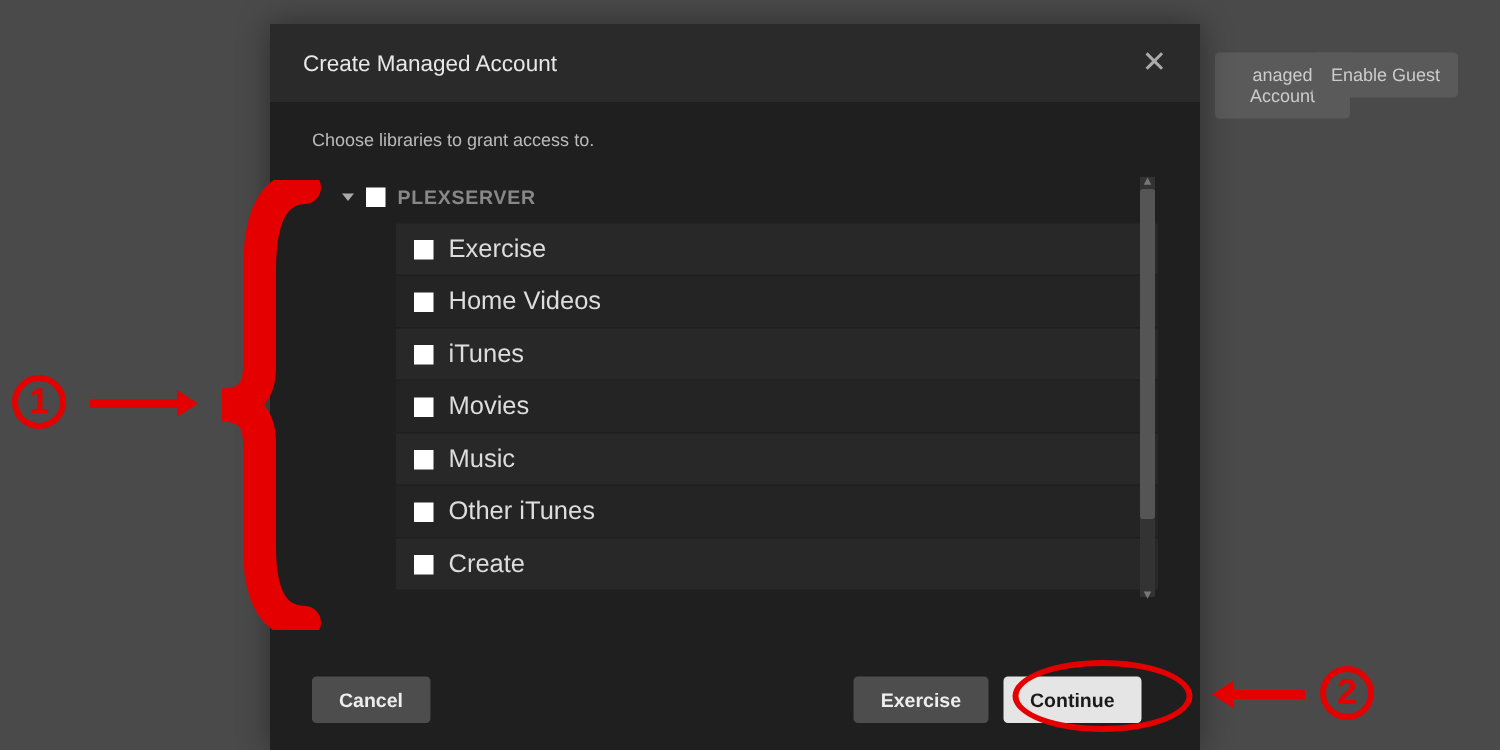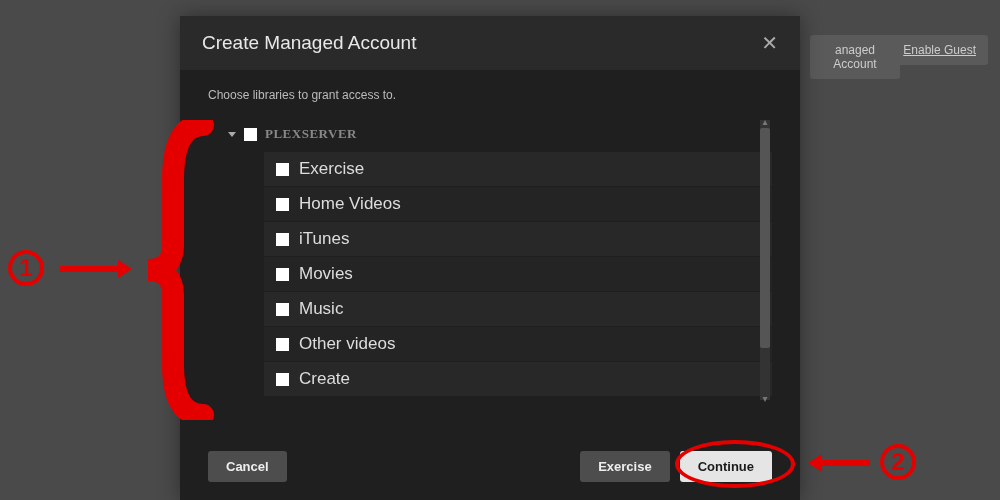--- a/index.html
+++ b/index.html
@@ -14,40 +14,40 @@
   .bg-btn {
     position: absolute;
     top: 35px;
     background: #5a5a5a;
     color: #ccc;
     font-size: 12px;
     padding: 8px 12px;
     border-radius: 3px;
   }
   .bg-btn.managed { right: 100px; width: 90px; text-align: center; }
-  .bg-btn.guest { right: 12px; text-decoration: underline; }
+  .bg-btn.guest { right: 28px; }
   .modal {
     position: absolute;
     left: 180px;
     top: 16px;
     width: 620px;
     height: 484px;
     background: #1f1f1f;
     display: flex;
     flex-direction: column;
     box-shadow: 0 0 20px rgba(0,0,0,0.4);
   }
   .modal-header {
     background: #2a2a2a;
     padding: 16px 22px;
     display: flex;
     justify-content: space-between;
     align-items: center;
   }
-  .modal-title { color: #e8e8e8; font-size: 19px; font-weight: normal; }
+  .modal-title { color: #e8e8e8; font-size: 15px; font-weight: normal; }
   .close-x { color: #aaa; font-size: 20px; cursor: pointer; line-height: 1; }
   .modal-body {
     flex: 1;
     padding: 18px 28px 8px 28px;
     position: relative;
     overflow: hidden;
   }
   .instruct { color: #bbb; font-size: 12px; margin-bottom: 18px; }
   .tree-area {
     position: relative;
@@ -64,21 +64,21 @@
     width: 0; height: 0;
     border-left: 4px solid transparent;
     border-right: 4px solid transparent;
     border-top: 5px solid #aaa;
   }
   .cbox {
     width: 13px; height: 13px;
     background: #fff;
     flex-shrink: 0;
   }
-  .server-name { color: #888; font-size: 13px; font-weight: bold; letter-spacing: 0.5px; font-family: Liberation Serif, serif; }
+  .server-name { color: #888; font-size: 13px; font-weight: bold; letter-spacing: 0.5px; }
   .lib-list { margin-left: 56px; margin-top: 4px; }
   .lib-row {
     display: flex;
     align-items: center;
     gap: 10px;
     padding: 7px 12px;
     margin-bottom: 1px;
     background: #282828;
   }
   .lib-row:nth-child(even) { background: #242424; }
@@ -104,21 +104,21 @@
     position: absolute;
     right: 2px;
     width: 10px;
     color: #777;
     font-size: 10px;
     text-align: center;
   }
   .scroll-arrow.up { top: -4px; }
   .scroll-arrow.down { bottom: -4px; }
   .modal-footer {
-    padding: 14px 28px 18px 28px;
+    padding: 14px 39px 18px 28px;
     display: flex;
     justify-content: space-between;
     align-items: flex-end;
   }
   .btn {
     padding: 8px 18px;
     border-radius: 3px;
     font-size: 13px;
     font-weight: bold;
     cursor: pointer;
@@ -212,21 +212,21 @@
         <div class="lib-row">
           <div class="cbox"></div>
           <div class="lib-label">Movies</div>
         </div>
         <div class="lib-row">
           <div class="cbox"></div>
           <div class="lib-label">Music</div>
         </div>
         <div class="lib-row">
           <div class="cbox"></div>
-          <div class="lib-label">Other videos</div>
+          <div class="lib-label">Other iTunes</div>
         </div>
         <div class="lib-row">
           <div class="cbox"></div>
           <div class="lib-label">Create</div>
         </div>
       </div>
       <div class="scroll-track"></div>
       <div class="scroll-arrow up">▴</div>
       <div class="scroll-thumb"></div>
       <div class="scroll-arrow down">▾</div>

